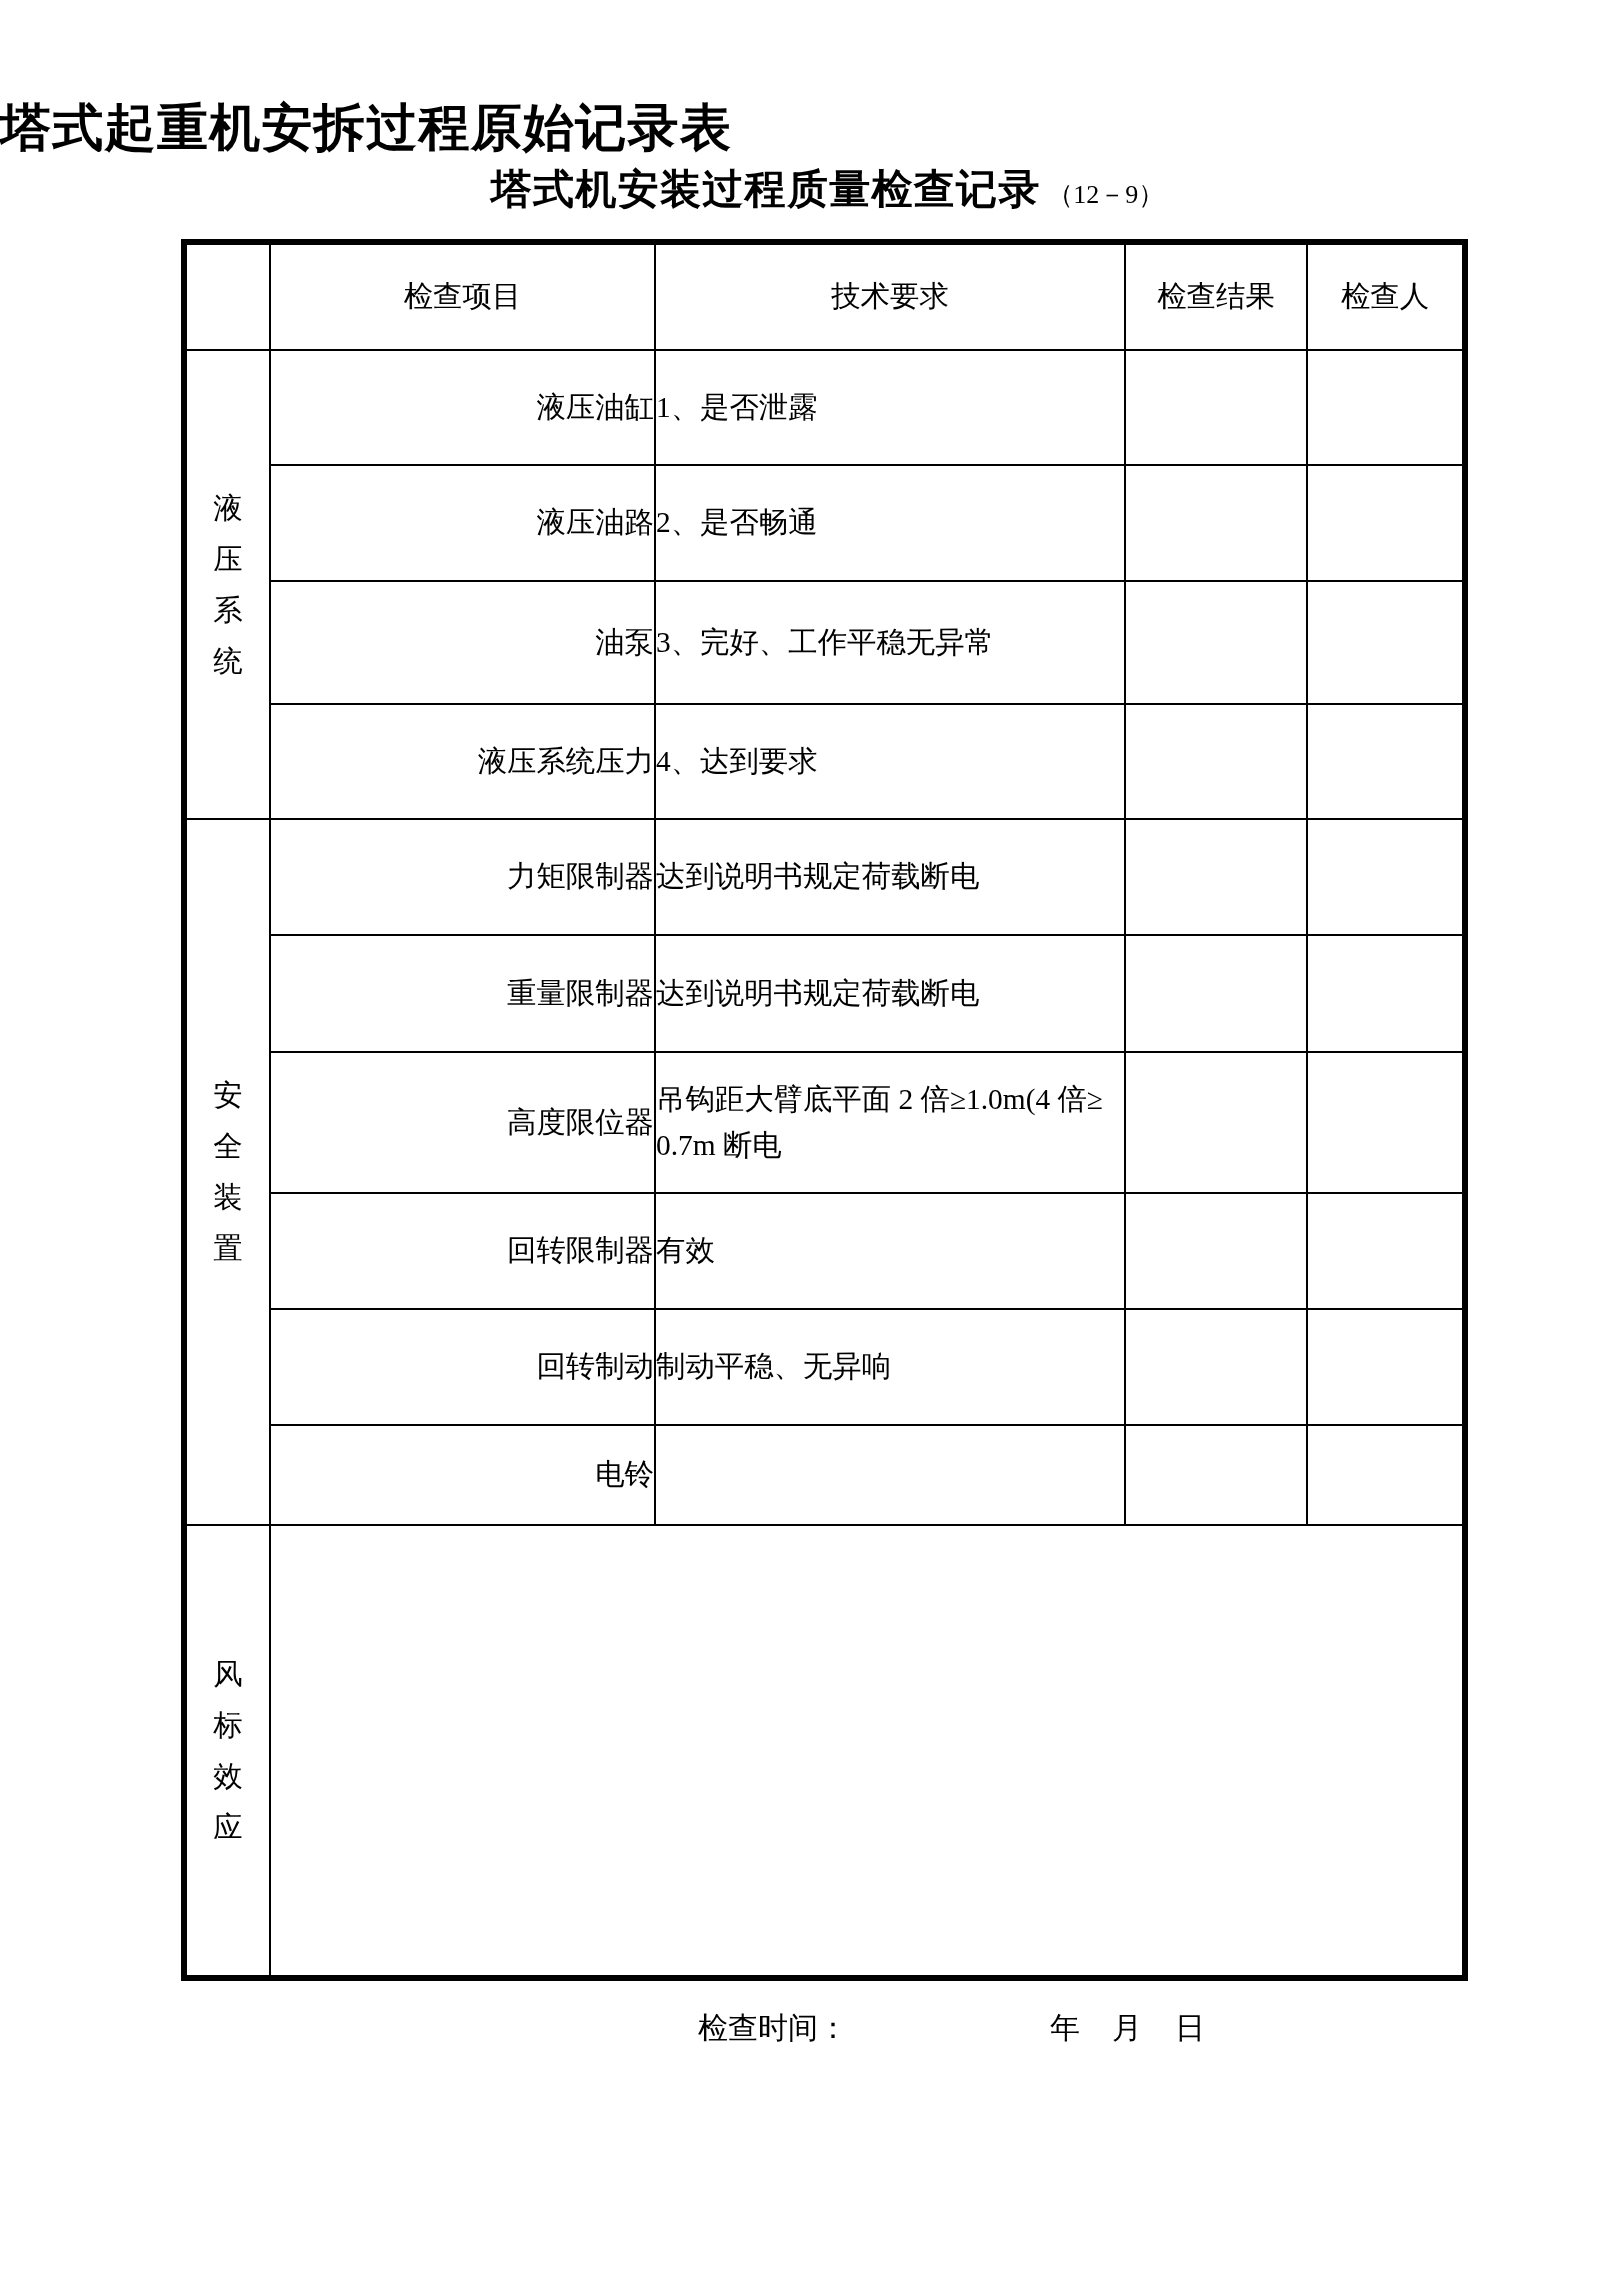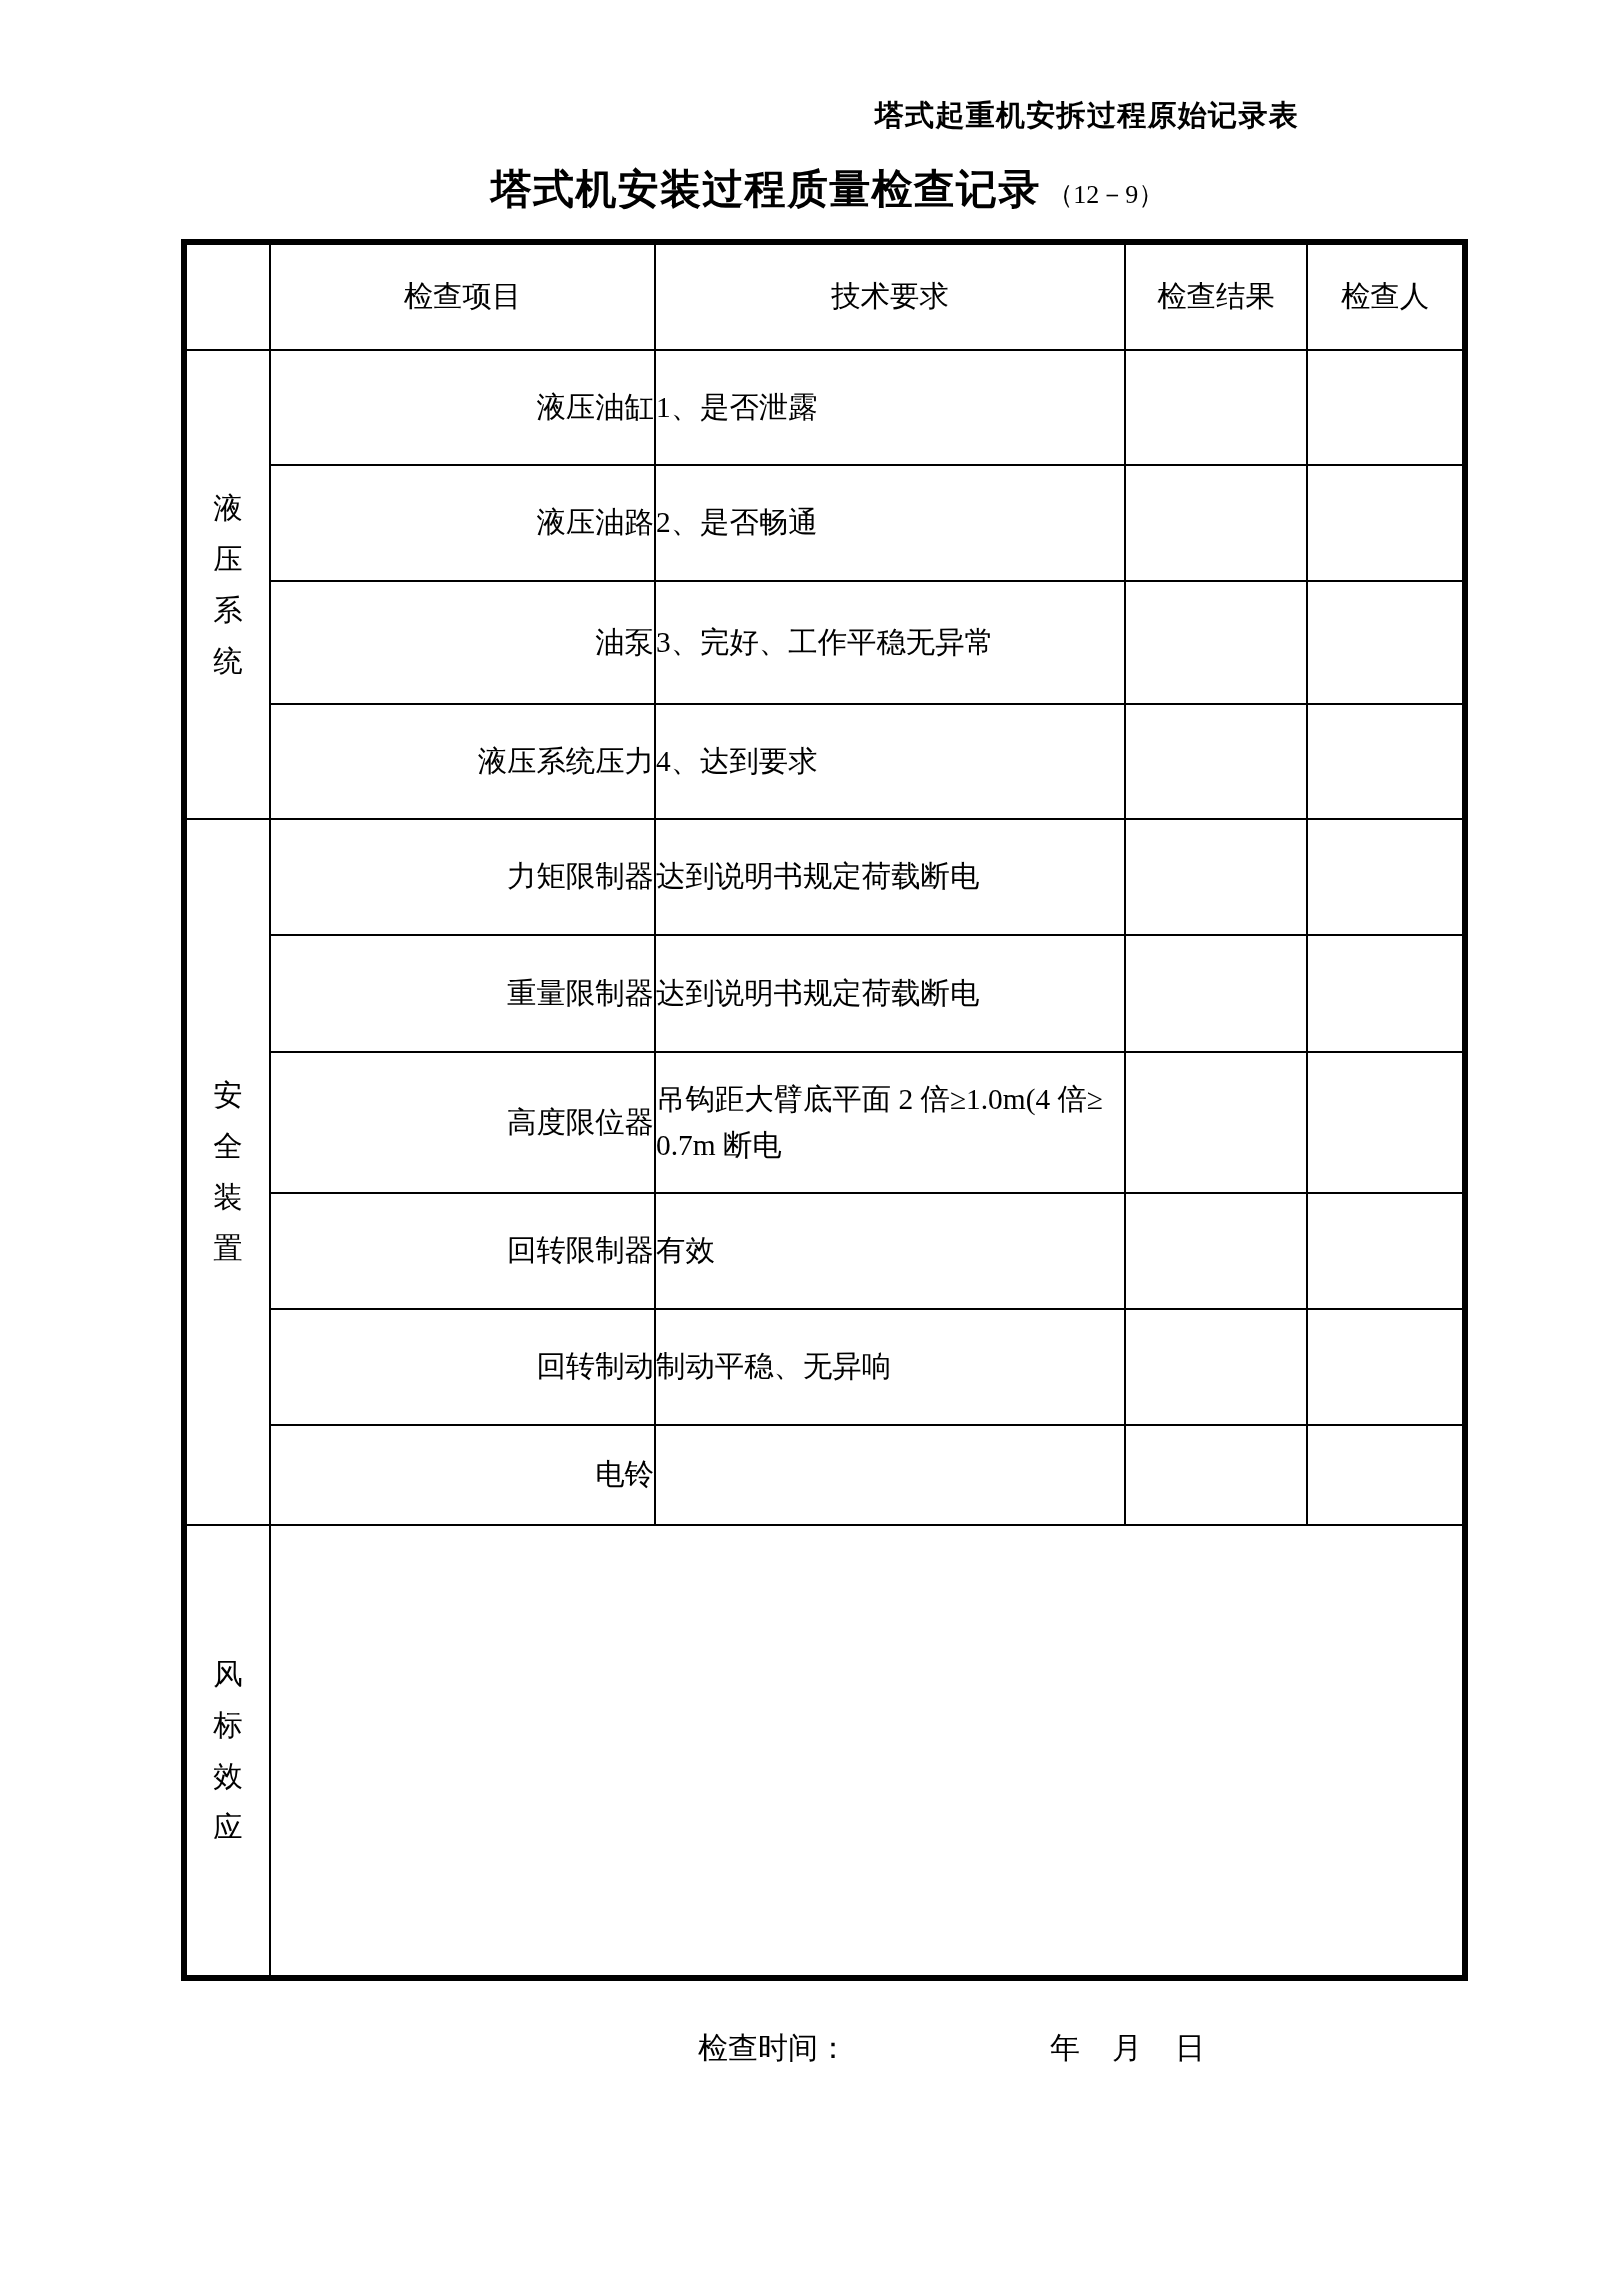--- a/index.html
+++ b/index.html
@@ -1,21 +1,21 @@
 <!DOCTYPE html>
 <html style="font-size:10.5px"><head>
 <meta charset="utf-8">
 <style>
   html,body{margin:0;padding:0;background:#ffffff;}
   body{font-family:"Liberation Serif","DejaVu Serif",serif;color:#000;}
   .page{position:relative;width:1623px;height:2295px;background:#ffffff;overflow:hidden;}
 
   .title1{
     position:absolute;top:98px;left:0;width:1299px;
-    text-align:right;font-size:29px;font-weight:bold;
+    text-align:left;font-size:51px;font-weight:bold;
     line-height:1.2;letter-spacing:1.3px;margin:0;
   }
   .title2{
     position:absolute;top:165px;left:0;width:1623px;
     text-align:center;font-size:41px;font-weight:bold;
     line-height:1.2;letter-spacing:1.3px;margin:0;padding-left:16px;
   }
   .title2 .suffix{
     font-size:26px;font-weight:normal;letter-spacing:0;margin-left:6.5px;
   }
@@ -48,21 +48,21 @@
   tr.h-r4{height:115px;}
   tr.h-r5{height:116px;}
   tr.h-r6{height:117px;}
   tr.h-r7{height:141px;}
   tr.h-r8{height:116px;}
   tr.h-r9{height:116px;}
   tr.h-r10{height:100px;}
   tr.h-r11{height:453px;}
 
   .footer{position:absolute;top:2008px;left:0;width:1623px;height:46px;font-size:30px;}
-  .footer span{position:absolute;top:0;margin-top:20px;}
+  .footer span{position:absolute;top:0;}
   .f-label{left:698px;}
   .f-year{left:1050px;}
   .f-month{left:1112px;}
   .f-day{left:1175px;}
 </style>
 </head>
 <body>
 
 <div class="page">
 

